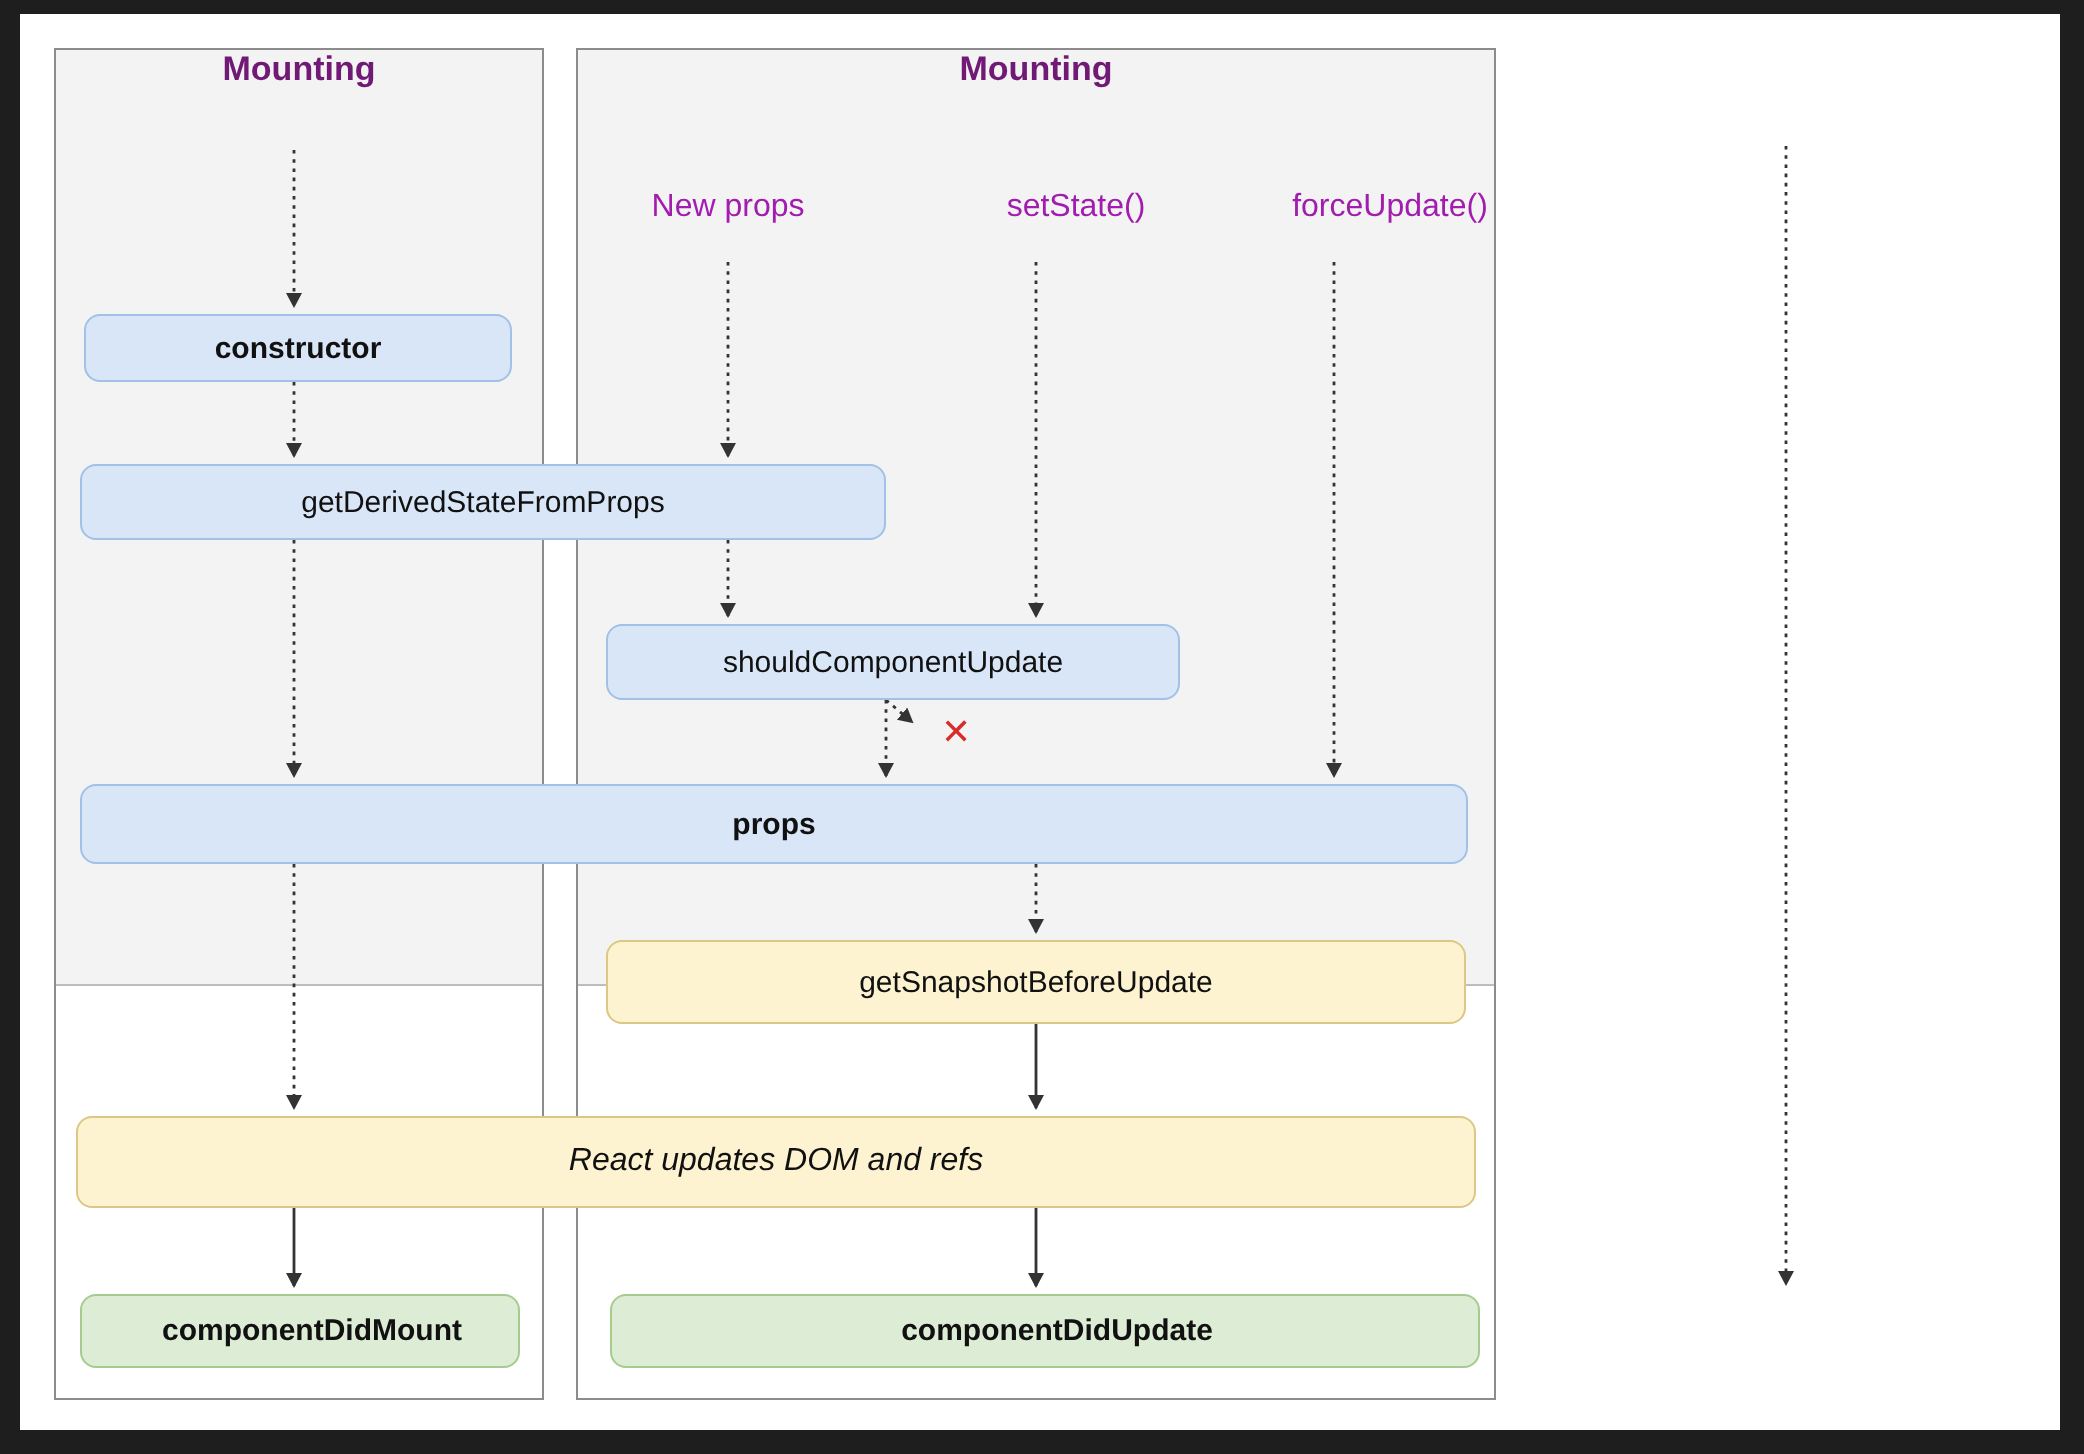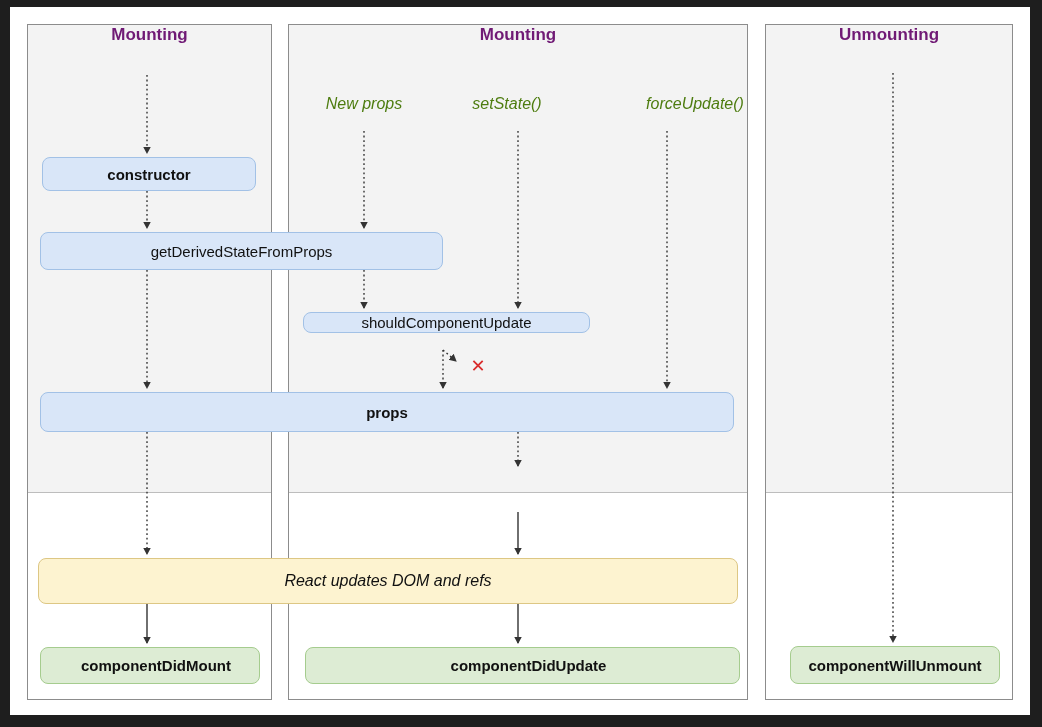--- a/index.html
+++ b/index.html
@@ -26,21 +26,21 @@
     position:absolute;left:0;top:0;right:0;height:467px;
     background:var(--phase-bg,#f3f3f3);
     border-bottom:1px solid var(--phase-divider,#bdbdbd);
   }
   .panel-title{
     position:absolute;left:0;right:0;top:0;
     text-align:center;font-weight:bold;font-size:17px;color:#701a75;
   }
   .trigger{
     position:absolute;transform:translateX(-50%);
-    font-style:italic;font-size:16px;color:#4d7c0f;white-space:nowrap;
+    font-size:16px;color:#a21caf;white-space:nowrap;
     top:88px;
   }
   .arrows{position:absolute;left:0;top:0;width:1020px;height:708px;pointer-events:none;}
   .arrows line{stroke:var(--arrow,#333333);stroke-width:1.4;}
   .arrows line.dotted{stroke-dasharray:1.8 2.8;}
   .arrows marker path{fill:var(--arrow,#333333);}
   .box{
     position:absolute;box-sizing:border-box;
     border:1px solid;border-radius:8px;
     display:flex;align-items:center;justify-content:center;
@@ -65,27 +65,23 @@
     <div class="panel panel-mounting">
       <div class="phase"></div>
       <div class="panel-title">Mounting</div>
     </div>
 
     <div class="panel panel-updating">
       <div class="phase"></div>
       <div class="panel-title">Mounting</div>
     </div>
 
-    <div class="panel panel-unmounting">
-      <div class="phase"></div>
-      <div class="panel-title">Unmounting</div>
-    </div>
 
     <div class="trigger" style="left:354px;">New props</div>
-    <div class="trigger" style="left:497px;">setState()</div>
+    <div class="trigger" style="left:528px;">setState()</div>
     <div class="trigger" style="left:685px;">forceUpdate()</div>
 
     <svg class="arrows" viewBox="0 0 1020 708" xmlns="http://www.w3.org/2000/svg">
       <defs>
         <marker id="ah" markerUnits="userSpaceOnUse" markerWidth="9" markerHeight="9" refX="6.5" refY="4" orient="auto">
           <path d="M0,0 L7.5,4 L0,8 Z"></path>
         </marker>
       </defs>
 
       <line class="dotted" x1="137" y1="68" x2="137" y2="146" marker-end="url(#ah)"></line>
@@ -110,39 +106,39 @@
     <span class="xmark">✕</span>
 
     <div class="box blue" style="left:30px;top:225px;width:403px;height:38px;">
       <span>getDerivedStateFromProps</span>
     </div>
 
     <div class="box blue bold" style="left:32px;top:150px;width:214px;height:34px;">
       <span>constructor</span>
     </div>
 
-    <div class="box blue" style="left:293px;top:305px;width:287px;height:21px;">
+    <div class="box blue" style="left:293px;top:305px;width:287px;height:38px;">
       <span>shouldComponentUpdate</span>
     </div>
 
     <div class="box blue bold" style="left:30px;top:385px;width:694px;height:40px;">
       <span>props</span>
     </div>
 
+    <div class="box yellow" style="left:293px;top:463px;width:430px;height:42px;">
+      <span>getSnapshotBeforeUpdate</span>
+    </div>
 
     <div class="box yellow italic" style="left:28px;top:551px;width:700px;height:46px;">
       <span>React updates DOM and refs</span>
     </div>
 
     <div class="box green bold" style="left:30px;top:640px;width:220px;height:37px;padding-left:12px;">
       <span>componentDidMount</span>
     </div>
 
     <div class="box green bold" style="left:295px;top:640px;width:435px;height:37px;padding-left:12px;">
       <span>componentDidUpdate</span>
     </div>
 
-    <div class="box green bold" style="left:780px;top:639px;width:210px;height:38px;">
-      <span>componentWillUnmount</span>
-    </div>
 
   </div>
 </div>
 
 </body></html>

